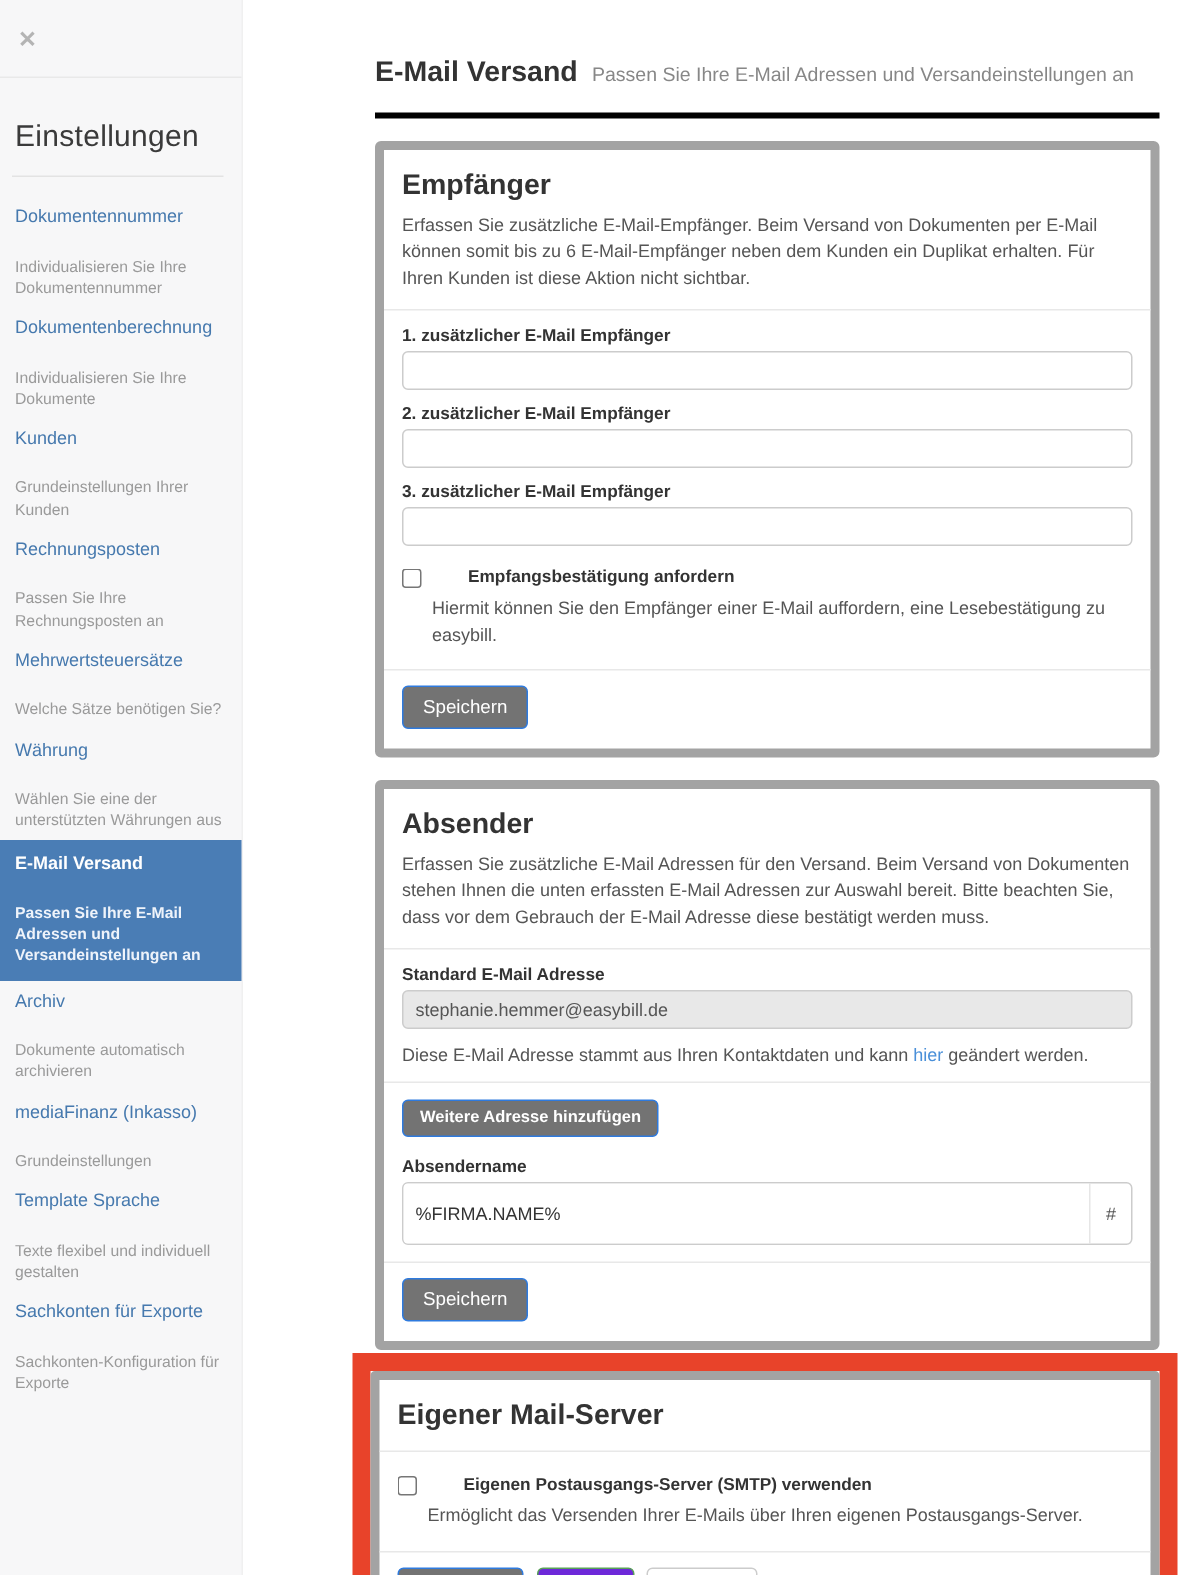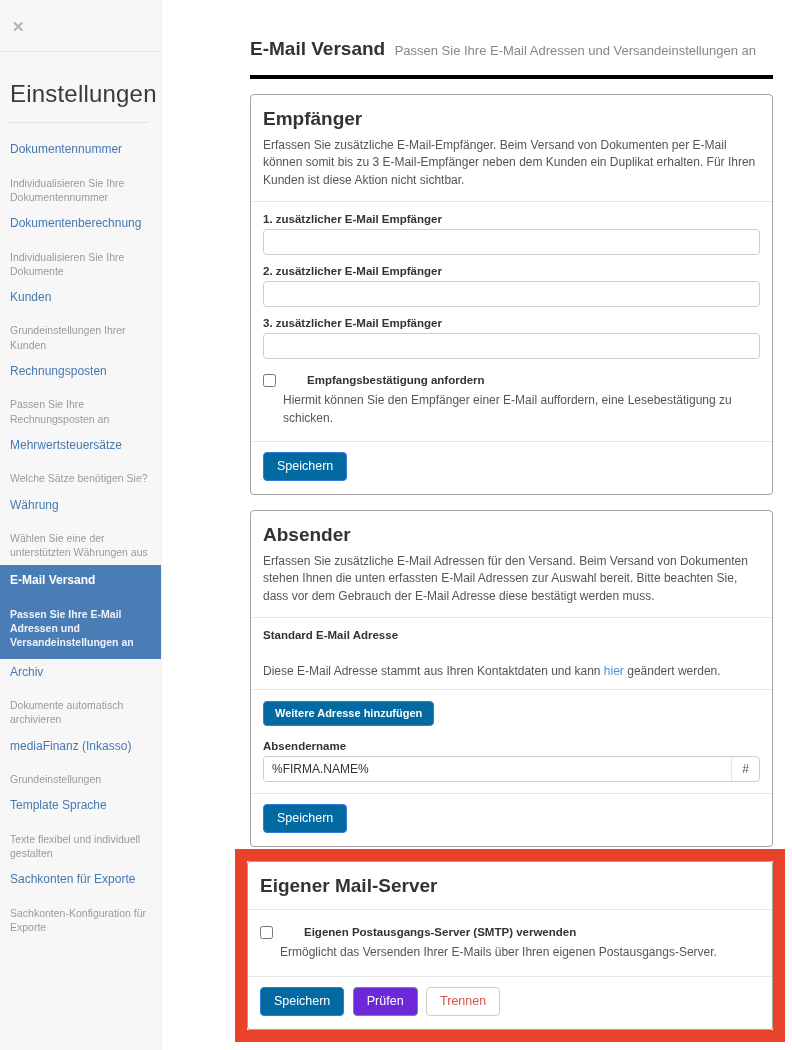--- a/index.html
+++ b/index.html
@@ -8,35 +8,35 @@
     width:792px; min-height:1050px; background:#fff; position:relative;
     font-family:"Liberation Sans", sans-serif; color:#333;
   }
   
   .sidebar {
     position:absolute; left:0; top:0; bottom:0; width:162px;
     background:#f7f7f8; border-right:1px solid #f0f0f0;
   }
   .sidebar-close-row { height:52px; border-bottom:1px solid #e9e9e9; padding:18px 0 0 12px; }
   .close-x { color:#b4b4b4; font-size:15px; font-weight:bold; cursor:pointer; line-height:1; display:inline-block; }
-  .sidebar-title { font-size:24px; color:#3a3a3a; padding:28px 12px 0 10px; letter-spacing:.2px; }
+  .sidebar-title { font-size:20px; color:#3a3a3a; padding:28px 12px 0 10px; letter-spacing:.2px; }
   .sidebar-title-divider { border-bottom:1px solid #e3e3e3; margin:14px 12px 0 8px; }
   .nav { padding-top:13px; }
   .nav-item { padding:6px 12px 6px 10px; cursor:pointer; }
   .nav-item .t { font-size:12px; color:#4679ae; line-height:1.3; }
   .nav-item .s { font-size:10.5px; color:#9a9a9a; line-height:1.35; margin-top:18px; }
   .nav-item.active { background:#4a7db5; padding-top:8px; padding-bottom:9px; }
   .nav-item.active .t { color:#fff; font-weight:bold; }
   .nav-item.active .s { color:#eef3fa; font-weight:bold; }
   
   .main { margin:0 19px 0 250px; padding-bottom:14px; }
   .page-header { padding:38px 0 15px; border-bottom:4px solid #000000; }
   .page-title { font-size:19px; font-weight:bold; color:#333; }
   .page-subtitle { font-size:13px; color:#878787; margin-left:5px; }
-  .panel { border:1px solid #a3a3a3; border-radius:4px; background:#fff; margin-top:15px; }
+  .panel { border:6px solid #a3a3a3; border-radius:4px; background:#fff; margin-top:15px; }
   .panel-heading { padding:13px 12px 12px; border-bottom:1px solid #e8e8e8; }
   .panel-title { font-size:19px; font-weight:600; color:#333; }
   .panel-desc { font-size:12px; color:#555; line-height:1.45; margin-top:7px; }
   .panel-section { padding:11px 12px; border-bottom:1px solid #e8e8e8; }
   .panel-section.no-border { border-bottom:none; }
   .panel-footer { padding:10px 12px 13px; }
   .field { margin-bottom:10px; }
   .field:last-child { margin-bottom:4px; }
   .field-label { font-size:11.5px; font-weight:bold; color:#333; margin-bottom:4px; }
   .text-input {
@@ -46,27 +46,27 @@
   .text-input:disabled { background:#e8e8e8; color:#555; }
   .check-row { display:flex; gap:7px; align-items:flex-start; margin-top:4px; }
   .check-row input[type=checkbox] { width:13px; height:13px; margin:1px 0 0; flex:none; }
   .check-label { font-size:11.5px; font-weight:bold; color:#333; line-height:1.3;padding-left:24px; }
   .check-desc { font-size:12px; color:#555; margin:4px 0 3px 20px; line-height:1.45; }
   .btn {
     display:inline-block; font-size:12.5px; padding:6px 13px; border-radius:4px;
     border:1px solid transparent; cursor:pointer; font-family:inherit; line-height:1.2;
   }
   .btn + .btn { margin-left:4px; }
-  .btn-blue { background:#0369a1; border-color:#2e7ade; color:#fff; }
+  .btn-blue { background:#737373; border-color:#2e7ade; color:#fff; }
   .btn-green { background:#6d28d9; border-color:#58a058; color:#fff; }
   .btn-white-red { background:#fff; border-color:#ccc; color:#d9534f; }
   .btn-sm { font-size:11px; font-weight:bold; padding:5px 11px; }
-  .help-text { font-size:12px; color:#555; margin-top:23px; }
+  .help-text { font-size:12px; color:#555; margin-top:10px; }
   .help-link { color:#4a90d9; cursor:pointer; }
-  .input-group { display:flex; border:1px solid #ccc; border-radius:4px; overflow:hidden; height:26px; background:#fff; }
+  .input-group { display:flex; border:1px solid #ccc; border-radius:4px; overflow:hidden; height:42px; background:#fff; }
   .input-group input { flex:1; border:none; outline:none; padding:0 8px; font-size:12px; color:#333; font-family:inherit; }
   .ig-addon { display:flex; align-items:center; padding:0 10px; color:#555; font-size:12px; border-left:1px solid #e6e6e6; cursor:pointer; }
   .mt14 { margin-top:14px; }
   .highlight-box { border:12px solid #e8432a; margin:2px -12px 0 -15px; }
   .highlight-box .panel { margin-top:0; border-radius:4px; }
 </style>
 </head>
 <body>
 
 <aside class="sidebar">
@@ -126,55 +126,56 @@
 <main class="main">
 
   <div class="page-header">
     <span class="page-title">E-Mail Versand</span>
     <span class="page-subtitle">Passen Sie Ihre E-Mail Adressen und Versandeinstellungen an</span>
   </div>
 
   <section class="panel">
     <div class="panel-heading">
       <div class="panel-title">Empfänger</div>
-      <div class="panel-desc">Erfassen Sie zusätzliche E-Mail-Empfänger. Beim Versand von Dokumenten per E-Mail können somit bis zu 3 E-Mail-Empfänger neben dem Kunden ein Duplikat erhalten. Für Ihren Kunden ist diese Aktion nicht sichtbar.</div>
+      <div class="panel-desc">Erfassen Sie zusätzliche E-Mail-Empfänger. Beim Versand von Dokumenten per E-Mail können somit bis zu 6 E-Mail-Empfänger neben dem Kunden ein Duplikat erhalten. Für Ihren Kunden ist diese Aktion nicht sichtbar.</div>
     </div>
     <div class="panel-section no-border">
       <div class="field">
         <div class="field-label">1. zusätzlicher E-Mail Empfänger</div>
         <input class="text-input" type="text" value="" style="">
       </div>
       <div class="field">
         <div class="field-label">2. zusätzlicher E-Mail Empfänger</div>
         <input class="text-input" type="text" value="" style="">
       </div>
       <div class="field">
         <div class="field-label">3. zusätzlicher E-Mail Empfänger</div>
         <input class="text-input" type="text" value="" style="">
       </div>
       <div class="mt14">
         <div class="check-row">
           <input type="checkbox" style="">
           <span class="check-label">Empfangsbestätigung anfordern</span>
         </div>
-        <div class="check-desc">Hiermit können Sie den Empfänger einer E-Mail auffordern, eine Lesebestätigung zu schicken.</div>
+        <div class="check-desc">Hiermit können Sie den Empfänger einer E-Mail auffordern, eine Lesebestätigung zu easybill.</div>
       </div>
     </div>
     <div class="panel-footer" style="border-top:1px solid #e8e8e8;">
       <button class="btn btn-blue">Speichern</button>
     </div>
   </section>
 
   <section class="panel">
     <div class="panel-heading">
       <div class="panel-title">Absender</div>
       <div class="panel-desc">Erfassen Sie zusätzliche E-Mail Adressen für den Versand. Beim Versand von Dokumenten stehen Ihnen die unten erfassten E-Mail Adressen zur Auswahl bereit. Bitte beachten Sie, dass vor dem Gebrauch der E-Mail Adresse diese bestätigt werden muss.</div>
     </div>
     <div class="panel-section">
       <div class="field-label">Standard E-Mail Adresse</div>
+      <input class="text-input" type="text" disabled="" value="stephanie.hemmer@easybill.de" style="">
       <div class="help-text">
         <span>Diese E-Mail Adresse stammt aus Ihren Kontaktdaten und kann</span>
         <span class="help-link">hier</span>
         <span>geändert werden.</span>
       </div>
     </div>
     <div class="panel-section no-border">
       <button class="btn btn-blue btn-sm">Weitere Adresse hinzufügen</button>
       <div class="mt14">
         <div class="field-label">Absendername</div>

